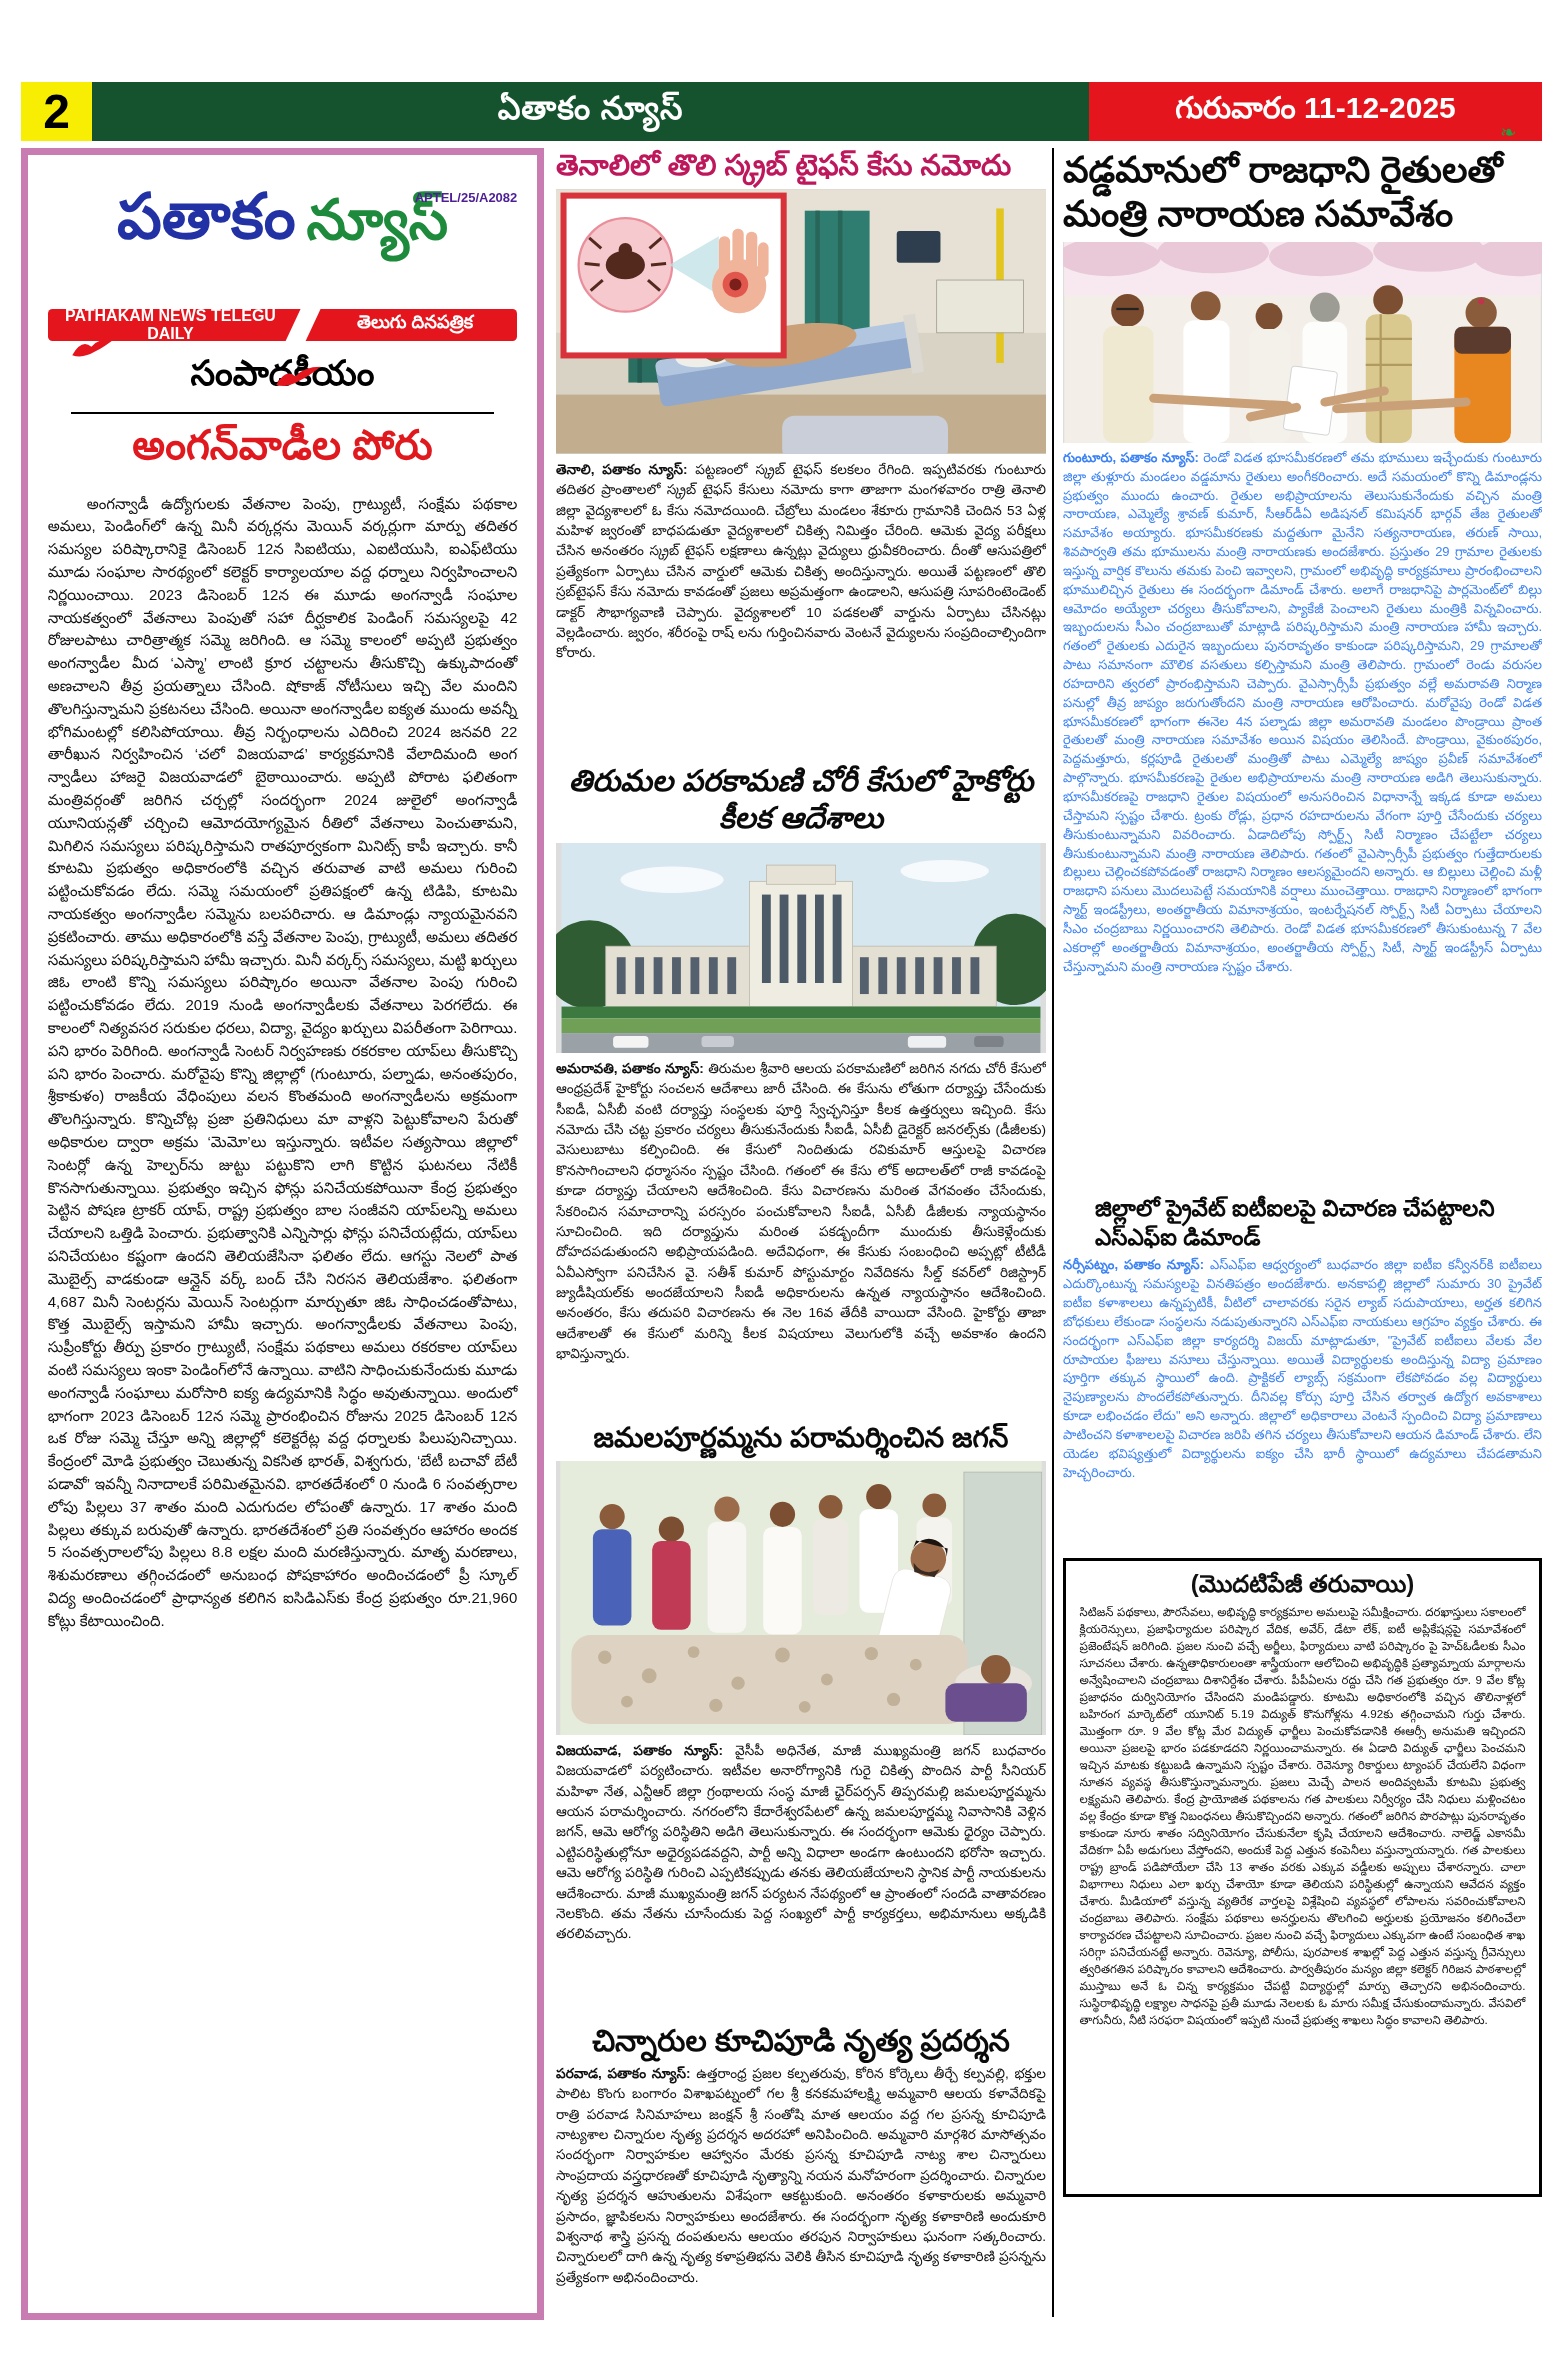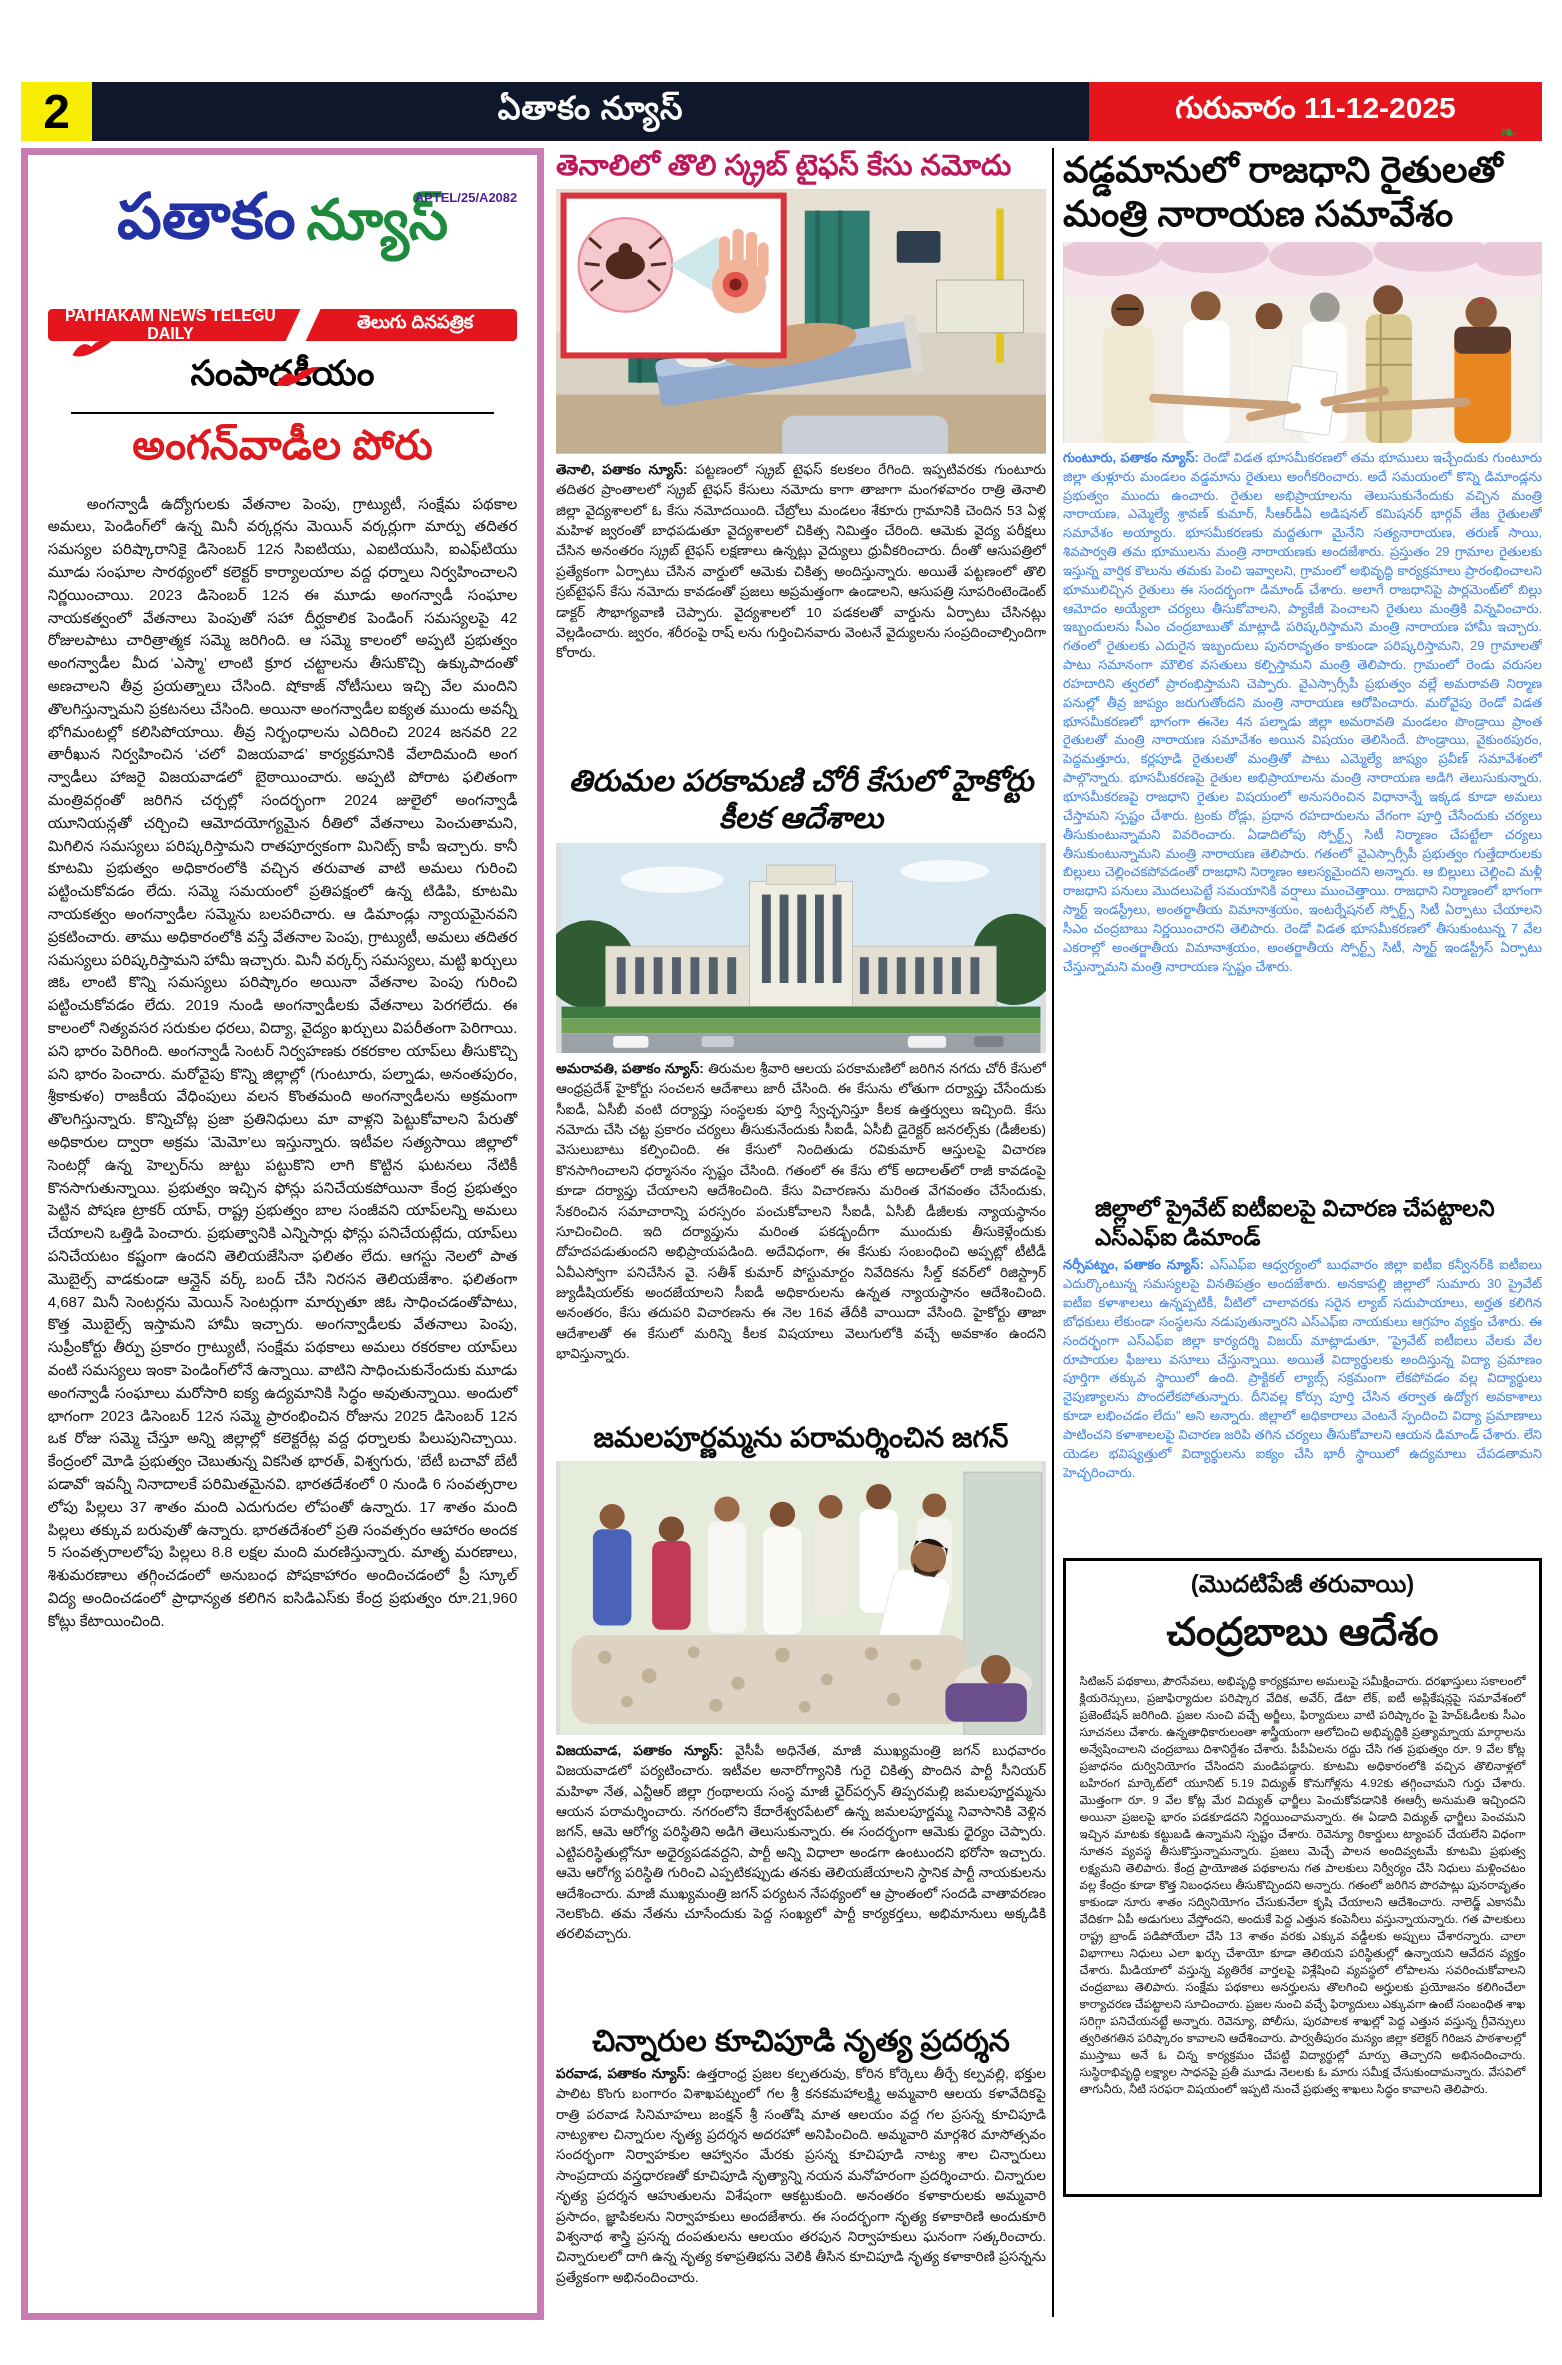--- a/index.html
+++ b/index.html
@@ -2,21 +2,21 @@
 <html style="font-size:12px"><head>
 <meta charset="utf-8">
 <style>
   html,body{margin:0;padding:0;background:#ffffff;}
   .page{position:relative;width:1562px;height:2366px;background:#ffffff;overflow:hidden;
         font-family:"Liberation Sans", sans-serif;color:#111;}
   
   .topbar{position:absolute;left:21px;top:82px;width:1521px;height:59px;display:flex;}
   .pagenum{width:71px;background:#f7ee04;color:#000;display:flex;align-items:center;justify-content:center;
            font-size:48px;font-weight:800;}
-  .nameplate{flex:1;background:#0f172a;color:#fff;display:flex;align-items:center;justify-content:center;
+  .nameplate{flex:1;background:#14532d;color:#fff;display:flex;align-items:center;justify-content:center;
            font-size:32px;font-weight:700;letter-spacing:0.8px;}
   .datebar{width:453px;background:#e4151d;color:#fff;display:flex;align-items:center;justify-content:center;
            font-size:30px;font-weight:700;}
   
   .edbox{position:absolute;left:21px;top:148px;width:523px;height:2172px;border:7.6px solid #c87cb2;
          background:#fff;box-sizing:border-box;padding:13.6px 19.7px;overflow:hidden;}
   .mast{position:relative;height:113px;}
   .mast .reg{position:absolute;right:0;top:1.5px;font-size:13px;font-weight:700;color:#4c1d95;}
   .mastwords{display:flex;align-items:flex-end;justify-content:center;gap:10.6px;margin-top:19.7px;}
   .w1{font-size:63px;font-weight:800;color:#2231a3;line-height:.9;}
@@ -321,19 +321,18 @@
 
     <div class="rheadline2">జిల్లాలో ప్రైవేట్ ఐటీఐలపై విచారణ చేపట్టాలని ఎస్ఎఫ్ఐ డిమాండ్</div>
 
     <div class="rbody rb2">
       <span class="dateline">నర్సీపట్నం, పతాకం న్యూస్:</span>
       <span>ఎస్ఎఫ్ఐ ఆధ్వర్యంలో బుధవారం జిల్లా ఐటీఐ కన్వీనర్‌కి ఐటీఐలు ఎదుర్కొంటున్న సమస్యలపై వినతిపత్రం అందజేశారు. అనకాపల్లి జిల్లాలో సుమారు 30 ప్రైవేట్ ఐటీఐ కళాశాలలు ఉన్నప్పటికీ, వీటిలో చాలావరకు సరైన ల్యాబ్ సదుపాయాలు, అర్హత కలిగిన బోధకులు లేకుండా సంస్థలను నడుపుతున్నారని ఎస్ఎఫ్ఐ నాయకులు ఆగ్రహం వ్యక్తం చేశారు. ఈ సందర్భంగా ఎస్ఎఫ్ఐ జిల్లా కార్యదర్శి విజయ్ మాట్లాడుతూ, "ప్రైవేట్ ఐటీఐలు వేలకు వేల రూపాయల ఫీజులు వసూలు చేస్తున్నాయి. అయితే విద్యార్థులకు అందిస్తున్న విద్యా ప్రమాణం పూర్తిగా తక్కువ స్థాయిలో ఉంది. ప్రాక్టికల్ ల్యాబ్స్ సక్రమంగా లేకపోవడం వల్ల విద్యార్థులు నైపుణ్యాలను పొందలేకపోతున్నారు. దీనివల్ల కోర్సు పూర్తి చేసిన తర్వాత ఉద్యోగ అవకాశాలు కూడా లభించడం లేదు" అని అన్నారు. జిల్లాలో అధికారాలు వెంటనే స్పందించి విద్యా ప్రమాణాలు పాటించని కళాశాలలపై విచారణ జరిపి తగిన చర్యలు తీసుకోవాలని ఆయన డిమాండ్ చేశారు. లేని యెడల భవిష్యత్తులో విద్యార్థులను ఐక్యం చేసి భారీ స్థాయిలో ఉద్యమాలు చేపడతామని హెచ్చరించారు.</span>
     </div>
 
     <div class="contbox">
       <div class="contlabel">(మొదటిపేజీ తరువాయి)</div>
-      <div class="conttitle">చంద్రబాబు ఆదేశం</div>
       <div class="contbody">సిటిజన్ పథకాలు, పౌరసేవలు, అభివృద్ధి కార్యక్రమాల అమలుపై సమీక్షించారు. దరఖాస్తులు సకాలంలో క్లియరెన్సులు, ప్రజాఫిర్యాదుల పరిష్కార వేదిక, అవేర్, డేటా లేక్, ఐటీ అప్లికేషన్లపై సమావేశంలో ప్రజెంటేషన్ జరిగింది. ప్రజల నుంచి వచ్చే అర్జీలు, ఫిర్యాదులు వాటి పరిష్కారం పై హెచ్ఓడీలకు సీఎం సూచనలు చేశారు. ఉన్నతాధికారులంతా శాస్త్రీయంగా ఆలోచించి అభివృద్ధికి ప్రత్యామ్నాయ మార్గాలను అన్వేషించాలని చంద్రబాబు దిశానిర్దేశం చేశారు. పీపీఏలను రద్దు చేసి గత ప్రభుత్వం రూ. 9 వేల కోట్ల ప్రజాధనం దుర్వినియోగం చేసిందని మండిపడ్డారు. కూటమి అధికారంలోకి వచ్చిన తొలినాళ్లలో బహిరంగ మార్కెట్‌లో యూనిట్ 5.19 విద్యుత్ కొనుగోళ్లను 4.92కు తగ్గించామని గుర్తు చేశారు. మొత్తంగా రూ. 9 వేల కోట్ల మేర విద్యుత్ ఛార్జీలు పెంచుకోవడానికి ఈఆర్సీ అనుమతి ఇచ్చిందని అయినా ప్రజలపై భారం పడకూడదని నిర్ణయించామన్నారు. ఈ ఏడాది విద్యుత్ ఛార్జీలు పెంచమని ఇచ్చిన మాటకు కట్టుబడి ఉన్నామని స్పష్టం చేశారు. రెవెన్యూ రికార్డులు ట్యాంపర్ చేయలేని విధంగా నూతన వ్యవస్థ తీసుకొస్తున్నామన్నారు. ప్రజలు మెచ్చే పాలన అందివ్వటమే కూటమి ప్రభుత్వ లక్ష్యమని తెలిపారు. కేంద్ర ప్రాయోజిత పథకాలను గత పాలకులు నిర్వీర్యం చేసి నిధులు మళ్లించటం వల్ల కేంద్రం కూడా కొత్త నిబంధనలు తీసుకొచ్చిందని అన్నారు. గతంలో జరిగిన పొరపాట్లు పునరావృతం కాకుండా నూరు శాతం సద్వినియోగం చేసుకునేలా కృషి చేయాలని ఆదేశించారు. నాలెడ్జ్ ఎకానమీ వేదికగా ఏపీ అడుగులు వేస్తోందని, అందుకే పెద్ద ఎత్తున కంపెనీలు వస్తున్నాయన్నారు. గత పాలకులు రాష్ట్ర బ్రాండ్ పడిపోయేలా చేసి 13 శాతం వరకు ఎక్కువ వడ్డీలకు అప్పులు చేశారన్నారు. చాలా విభాగాలు నిధులు ఎలా ఖర్చు చేశాయో కూడా తెలియని పరిస్థితుల్లో ఉన్నాయని ఆవేదన వ్యక్తం చేశారు. మీడియాలో వస్తున్న వ్యతిరేక వార్తలపై విశ్లేషించి వ్యవస్థలో లోపాలను సవరించుకోవాలని చంద్రబాబు తెలిపారు. సంక్షేమ పథకాలు అనర్హులను తొలగించి అర్హులకు ప్రయోజనం కలిగించేలా కార్యాచరణ చేపట్టాలని సూచించారు. ప్రజల నుంచి వచ్చే ఫిర్యాదులు ఎక్కువగా ఉంటే సంబంధిత శాఖ సరిగ్గా పనిచేయనట్టే అన్నారు. రెవెన్యూ, పోలీసు, పురపాలక శాఖల్లో పెద్ద ఎత్తున వస్తున్న గ్రీవెన్సులు త్వరితగతిన పరిష్కారం కావాలని ఆదేశించారు. పార్వతీపురం మన్యం జిల్లా కలెక్టర్ గిరిజన పాఠశాలల్లో ముస్తాబు అనే ఓ చిన్న కార్యక్రమం చేపట్టి విద్యార్థుల్లో మార్పు తెచ్చారని అభినందించారు. సుస్థిరాభివృద్ధి లక్ష్యాల సాధనపై ప్రతీ మూడు నెలలకు ఓ మారు సమీక్ష చేసుకుందామన్నారు. వేసవిలో తాగునీరు, నీటి సరఫరా విషయంలో ఇప్పటి నుంచే ప్రభుత్వ శాఖలు సిద్ధం కావాలని తెలిపారు.</div>
     </div>
   </div>
 
 </div>
 
 
 </body></html>

